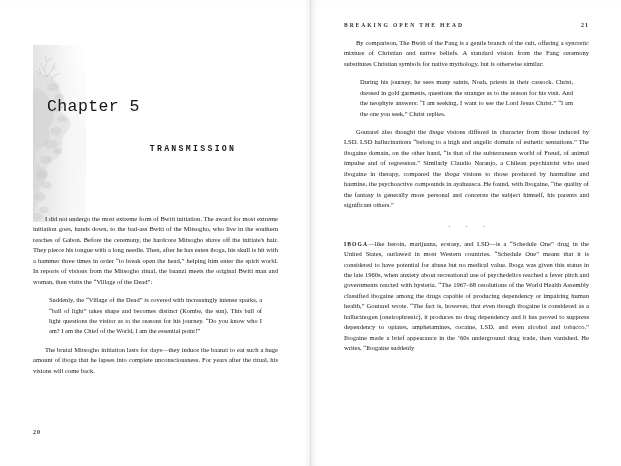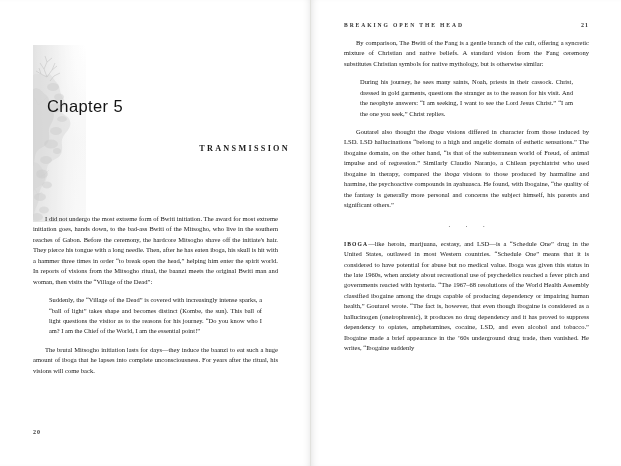--- a/index.html
+++ b/index.html
@@ -54,21 +54,21 @@
     height: 177px;
     overflow: hidden;
     background: #fbfbfb;
   }
   .chapter-art svg { display: block; }
 
   .chapter-number {
     position: absolute;
     left: 47px;
     top: 97px;
-    font-family: Liberation Sans, sans-serif;
+    font-family: Liberation Mono, monospace;
     font-size: 16.5px;
     color: #141414;
     letter-spacing: 0.4px;
     white-space: nowrap;
     z-index: 3;
   }
   .chapter-title {
     position: absolute;
     left: 96px;
     top: 141px;
@@ -76,21 +76,21 @@
     z-index: 3;
   }
   .chapter-title .line {
     font-size: 8.2px;
     letter-spacing: 2.3px;
     color: #1a1a1a;
     font-weight: 700;
     line-height: 15px;
     white-space: nowrap;
   }
-  .chapter-title .line2 { text-align: right; padding-right: 2px; }
+  .chapter-title .line2 { text-align: center; padding-right: 2px; font-family: Liberation Mono, monospace; }
 
   .lp-body {
     position: absolute;
     left: 33px;
     top: 214px;
     width: 245px;
   }
   .rp-body {
     position: absolute;
     left: 33px;

